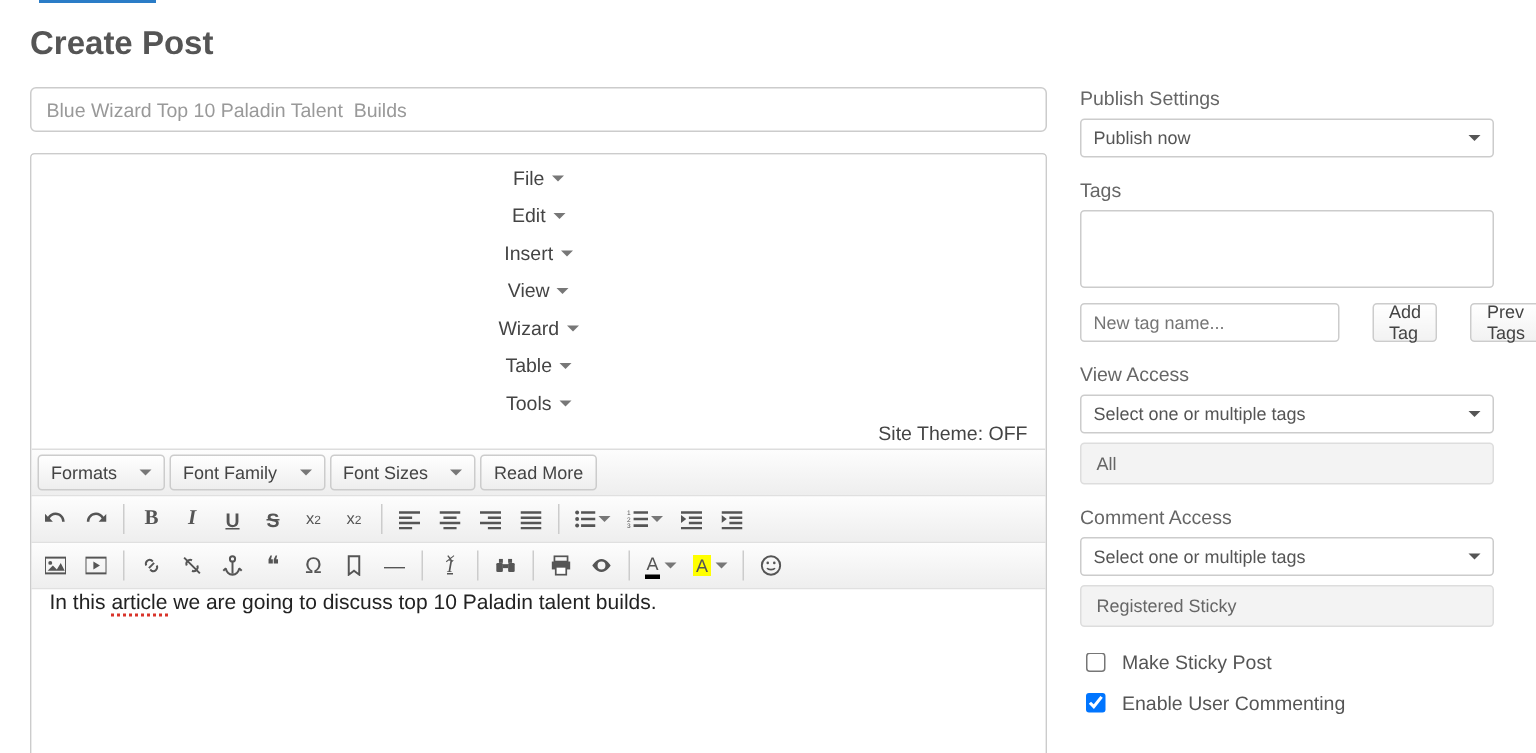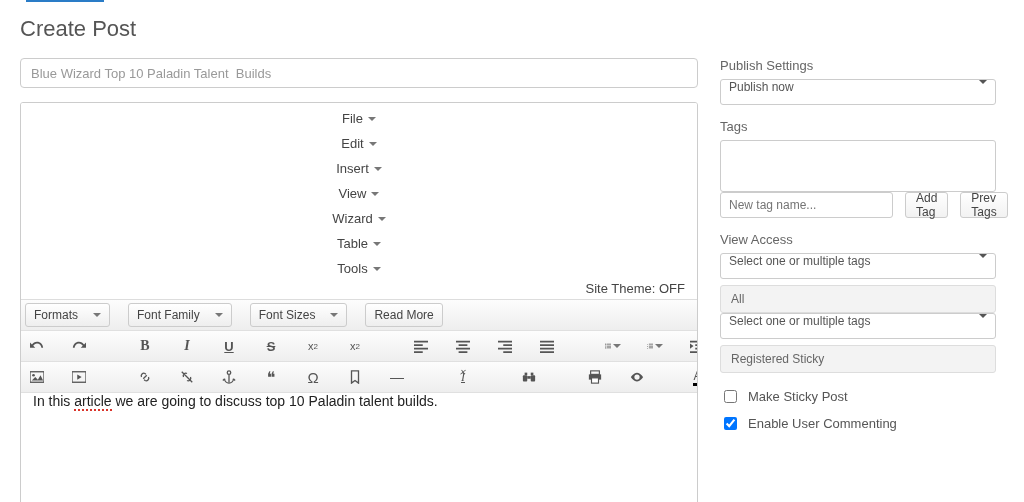--- a/index.html
+++ b/index.html
@@ -16,21 +16,21 @@
   }
   .top-blue {
     width: 78px;
     height: 2px;
     background: #2a7cc7;
     margin-bottom: 14px;
     margin-left: 6px;
   }
   h1.page-title {
     font-size: 22px;
-    font-weight: 400;
+    font-weight: 700;
     color: #555;
     margin: 0 0 16px 0;
   }
   .cols {
     display: flex;
     gap: 22px;
   }
   .left-col { width: 678px; }
   .right-col { width: 276px; }
   .title-input {
@@ -78,21 +78,21 @@
     color: #444;
     padding-right: 6px;
   }
   .off-text { color: #444; }
   .toolbar-row {
     display: flex;
     align-items: center;
     padding: 3px 4px;
     border-bottom: 1px solid #e0e0e0;
     background: linear-gradient(#fdfdfd, #eee);
-    gap: 18px;
+    gap: 3px;
     flex-wrap: nowrap;
   }
   .tb-btn {
     display: inline-flex;
     align-items: center;
     justify-content: center;
     min-width: 24px;
     height: 24px;
     border: 1px solid transparent;
     border-radius: 2px;
@@ -139,35 +139,36 @@
   .sel {
     width: 100%;
     height: 26px;
     border: 1px solid #ccc;
     border-radius: 3px;
     background: #fff;
     padding: 0 8px;
     font-size: 12px;
     color: #555;
     display: flex;
-    align-items: flex-start;
+    align-items: center;
     justify-content: space-between;
     cursor: pointer;
   }
   .sel .caret { border-top-color:#555; }
   .tags-box {
     width: 100%;
     height: 52px;
     border: 1px solid #ccc;
     border-radius: 3px;
     background: #fff;
   }
   .tag-row {
     display: flex;
-    gap: 12px;
+    gap: 22px;
+    margin-top: 10px;
   }
   .tag-input {
     flex: 1;
     height: 26px;
     border: 1px solid #ccc;
     border-radius: 3px;
     padding: 0 8px;
     font-size: 12px;
     color: #999;
   }
@@ -454,20 +455,21 @@
         <div class="btn">Prev Tags</div>
       </div>
 
       <div class="side-label mt">View Access</div>
       <div class="sel">
           <span>Select one or multiple tags</span>
           <span class="caret"></span>
         </div>
       <div class="light-block">All</div>
 
+      <div class="side-label mt">Comment Access</div>
       <div class="sel">
           <span>Select one or multiple tags</span>
           <span class="caret"></span>
         </div>
       <div class="light-block">Registered Sticky</div>
 
       <label class="chk-row">
         <input type="checkbox" style="">
         <span>Make Sticky Post</span>
       </label>

